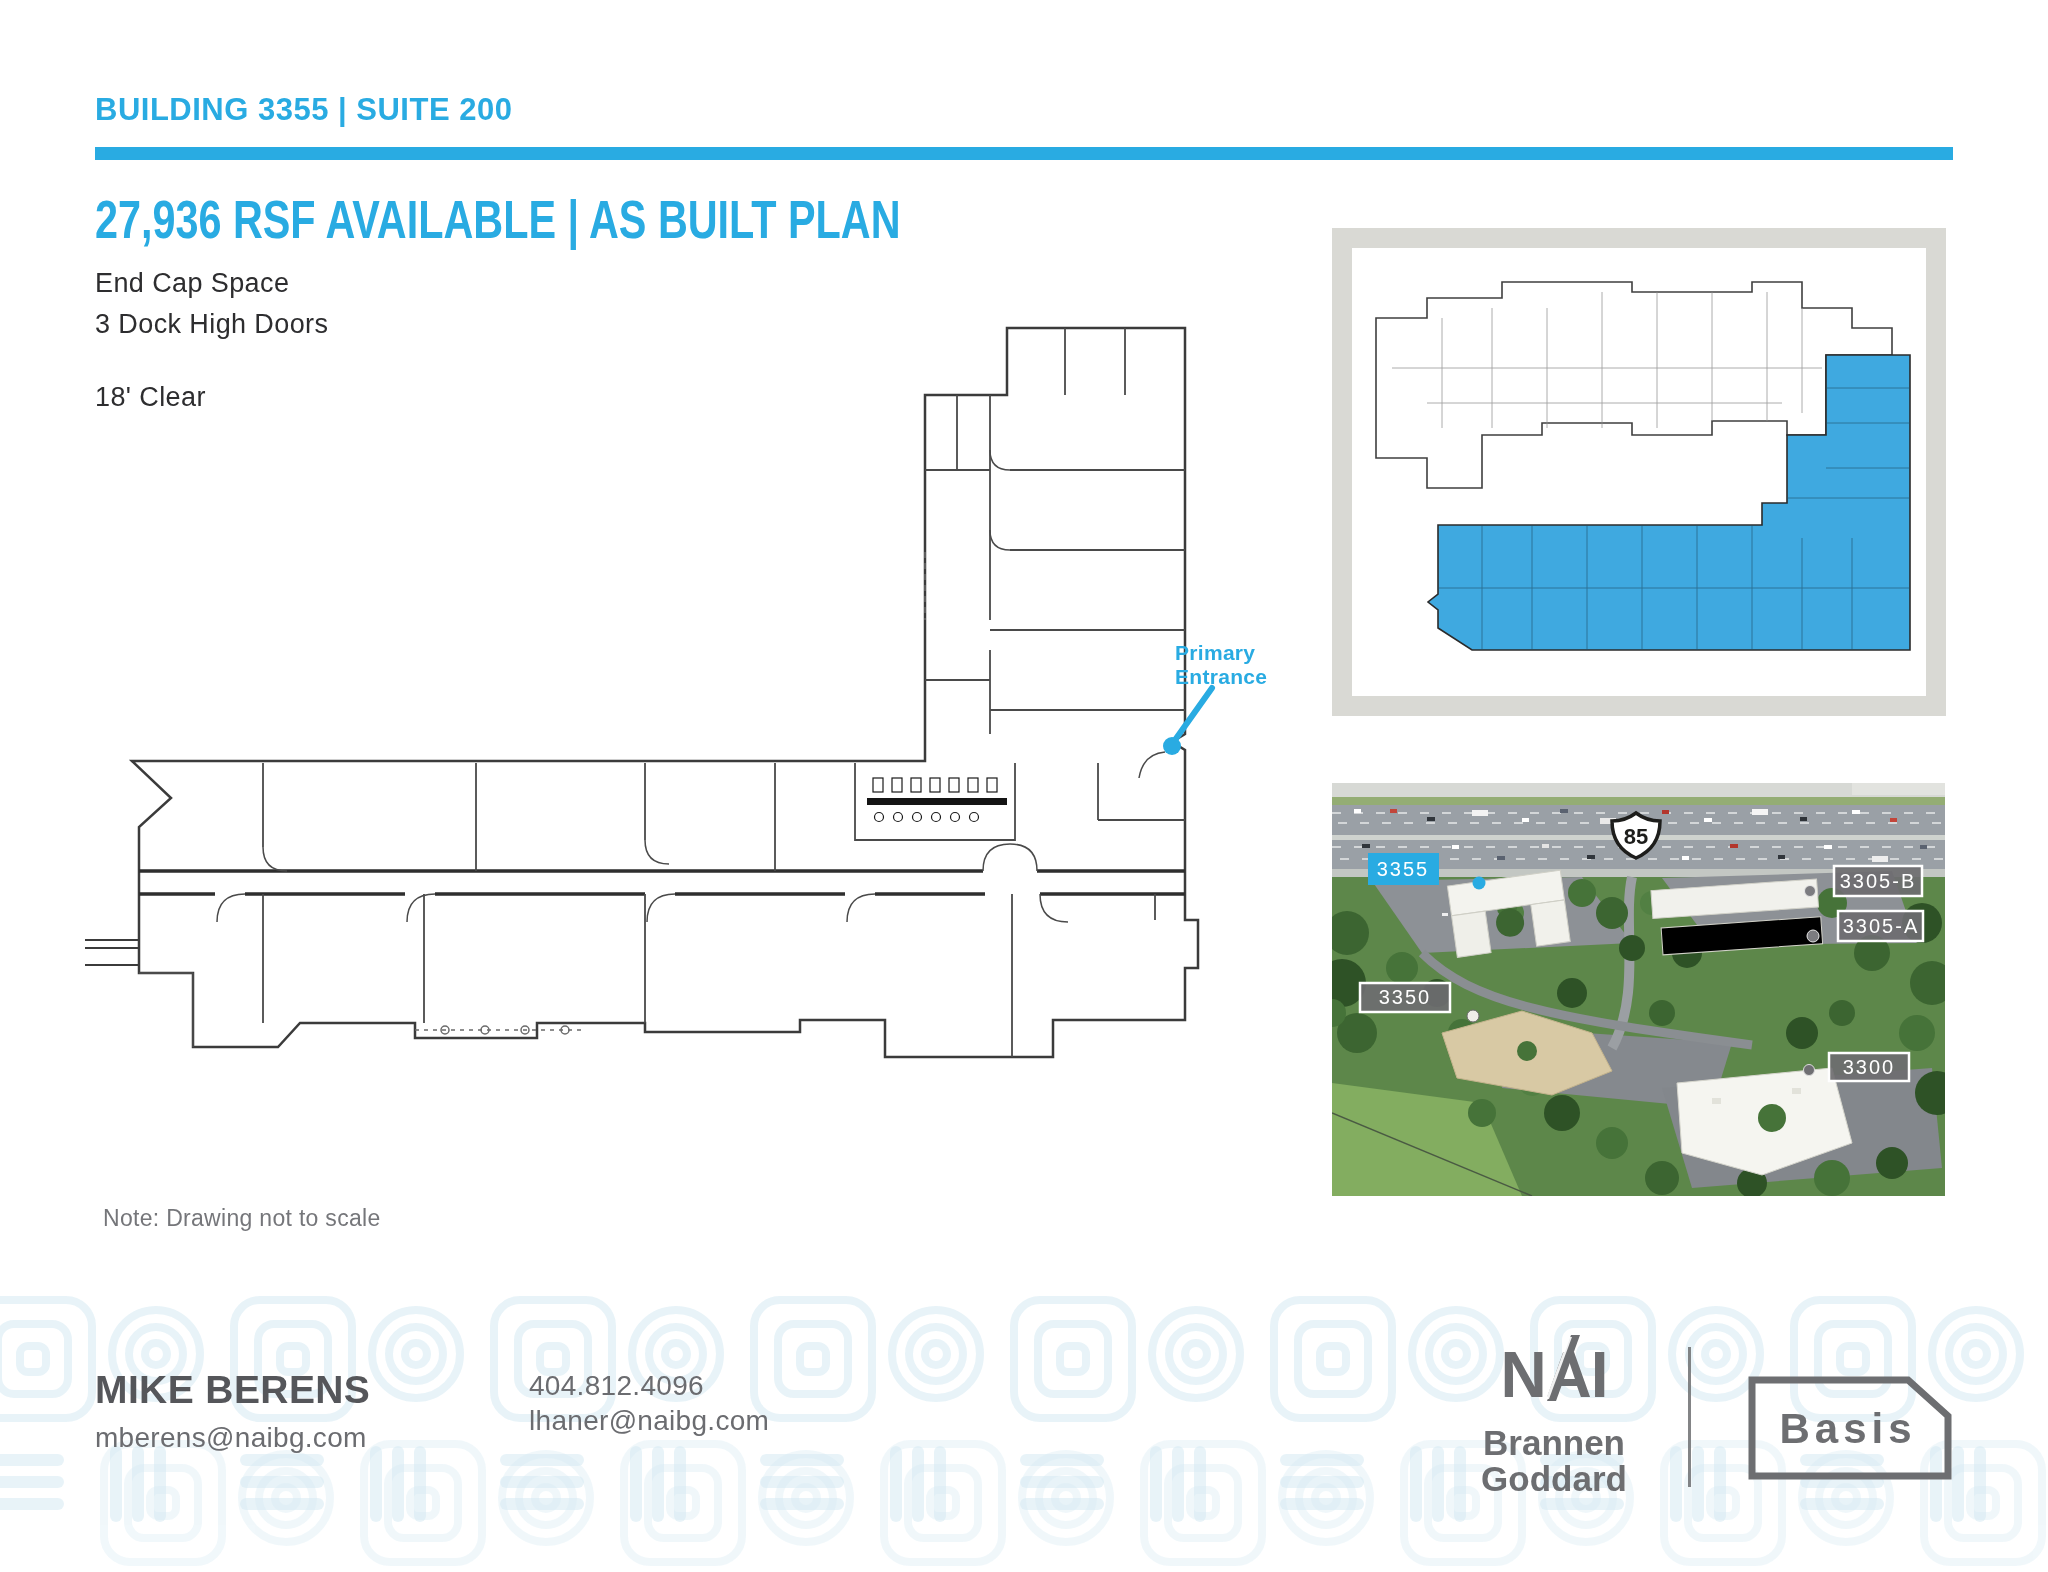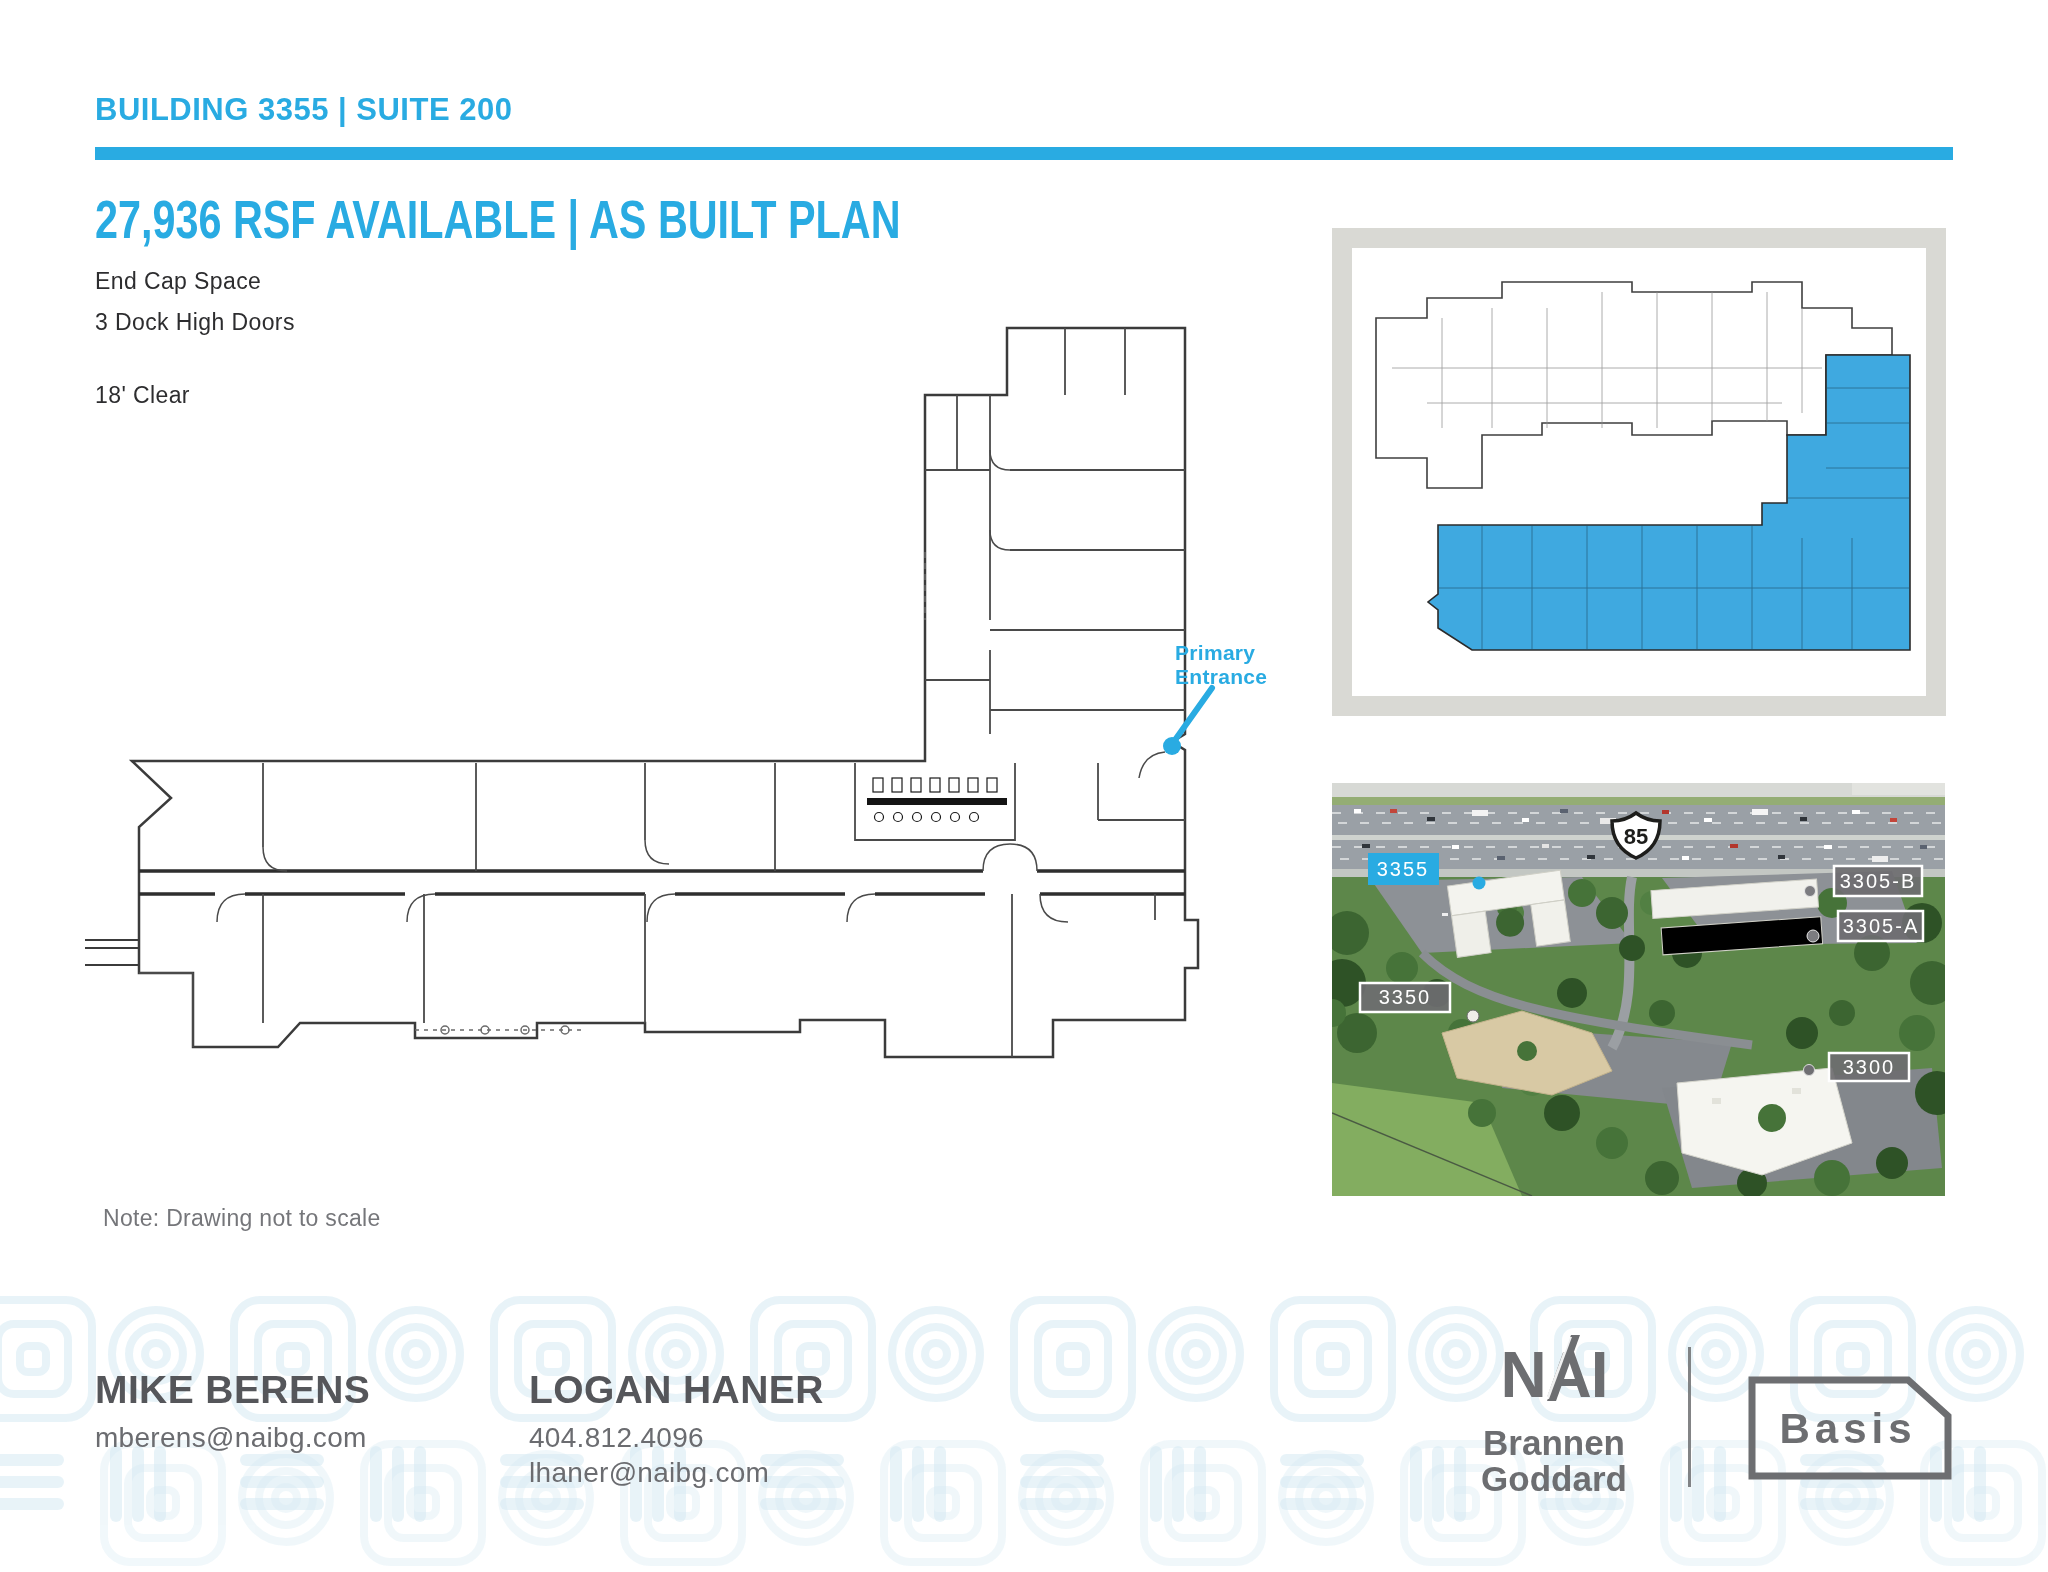--- a/index.html
+++ b/index.html
@@ -4,21 +4,21 @@
 <style>
   html,body{margin:0;padding:0;background:#ffffff;}
   #page{position:relative;width:2048px;height:1572px;background:#ffffff;overflow:hidden;
         font-family:"Liberation Sans",sans-serif;border-radius:13px;}
   .abs{position:absolute;}
   
   #hdr-title{left:95px;top:92px;font-size:31px;font-weight:800;letter-spacing:.5px;color:#29ABE2;}
   #hdr-rule{left:95px;top:147px;width:1858px;height:13px;background:#29ABE2;}
   #hero-title{left:95px;top:189px;font-size:53px;font-weight:800;color:#29ABE2;
               transform:scaleX(.78);transform-origin:left top;white-space:nowrap;letter-spacing:0px;}
-  .feature{left:95px;font-size:23px;font-weight:500;color:#2d2d2f;letter-spacing:.4px;}
+  .feature{left:95px;font-size:27px;font-weight:500;color:#2d2d2f;letter-spacing:.4px;}
   #note{left:95px;top:1205px;font-size:23px;color:#75767a;letter-spacing:.3px;margin-left:8px;}
   
   #keyplan-frame{left:1332px;top:228px;width:614px;height:488px;background:#d9d9d4;}
   #keyplan-frame svg{display:block;}
   #aerial{left:1332px;top:783px;width:613px;height:413px;}
   
   #pattern-band{left:0;top:1280px;width:2048px;height:292px;}
   .contact{top:1368px;width:420px;color:#6b6c70;}
   .contact .cname{font-size:39px;font-weight:700;color:#55565a;letter-spacing:.4px;margin-bottom:8px;}
   .contact .cline{font-size:28px;line-height:35px;letter-spacing:.3px;}
@@ -336,21 +336,20 @@
       <use href="#decotile" x="1650" y="150"></use>
         <use href="#decotile" x="1910" y="150"></use>
     </g>
   </svg>
 
   <div class="abs contact" id="contact-0">
     <div class="cname">MIKE BERENS</div>
     <div class="cline">mberens@naibg.com</div>
   </div>
   <div class="abs contact" id="contact-1">
-    <div class="cname">LOGAN HANER</div>
     <div class="cline">404.812.4096</div>
     <div class="cline">lhaner@naibg.com</div>
   </div>
 
   <svg class="abs" style="left:1470px;top:1345px;overflow:visible;" width="180" height="160" viewBox="0 0 180 160">
     <text x="84" y="52" text-anchor="middle" font-size="64" font-weight="800" fill="#6d6e71" letter-spacing="-1">NAI</text>
     <polygon points="77,56 101,-10 110,-10 86,56" fill="#6d6e71"></polygon>
     <polygon points="79,54 102,-8 99,-8 76,54" fill="#ffffff" opacity="0.9"></polygon>
     <text x="84" y="110" text-anchor="middle" font-size="35" font-weight="700" fill="#6d6e71">Brannen</text>
     <text x="84" y="146" text-anchor="middle" font-size="35" font-weight="700" fill="#6d6e71">Goddard</text>

